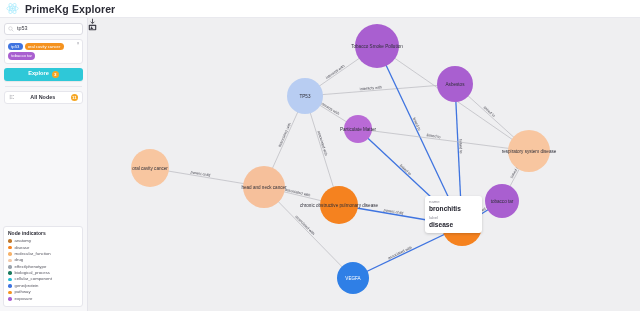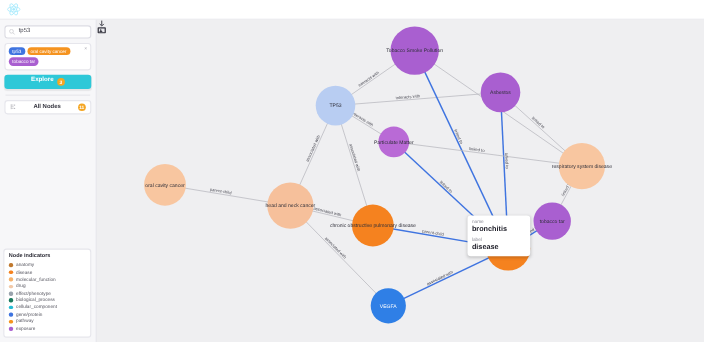--- a/index.html
+++ b/index.html
@@ -205,20 +205,21 @@
 
 <div id="app">
 
   <div class="header">
     <svg class="logo" viewBox="0 0 24 24">
       <circle cx="12" cy="12" r="2.3" fill="#61dafb"></circle>
       <ellipse cx="12" cy="12" rx="10.5" ry="4.2" fill="none" stroke="#61dafb" stroke-width="1.4"></ellipse>
       <ellipse cx="12" cy="12" rx="10.5" ry="4.2" fill="none" stroke="#61dafb" stroke-width="1.4" transform="rotate(60 12 12)"></ellipse>
       <ellipse cx="12" cy="12" rx="10.5" ry="4.2" fill="none" stroke="#61dafb" stroke-width="1.4" transform="rotate(120 12 12)"></ellipse>
     </svg>
+    <div class="app-title">PrimeKg Explorer</div>
   </div>
 
   <div class="sidebar">
 
     <div class="search-box">
       <svg class="search-icon" viewBox="0 0 16 16">
         <circle cx="6.5" cy="6.5" r="4.6" fill="none" stroke="#8a8a95" stroke-width="1.6"></circle>
         <line x1="10" y1="10" x2="14.4" y2="14.4" stroke="#8a8a95" stroke-width="1.8"></line>
       </svg>
       <span class="search-value" title="Search nodes">tp53</span>

